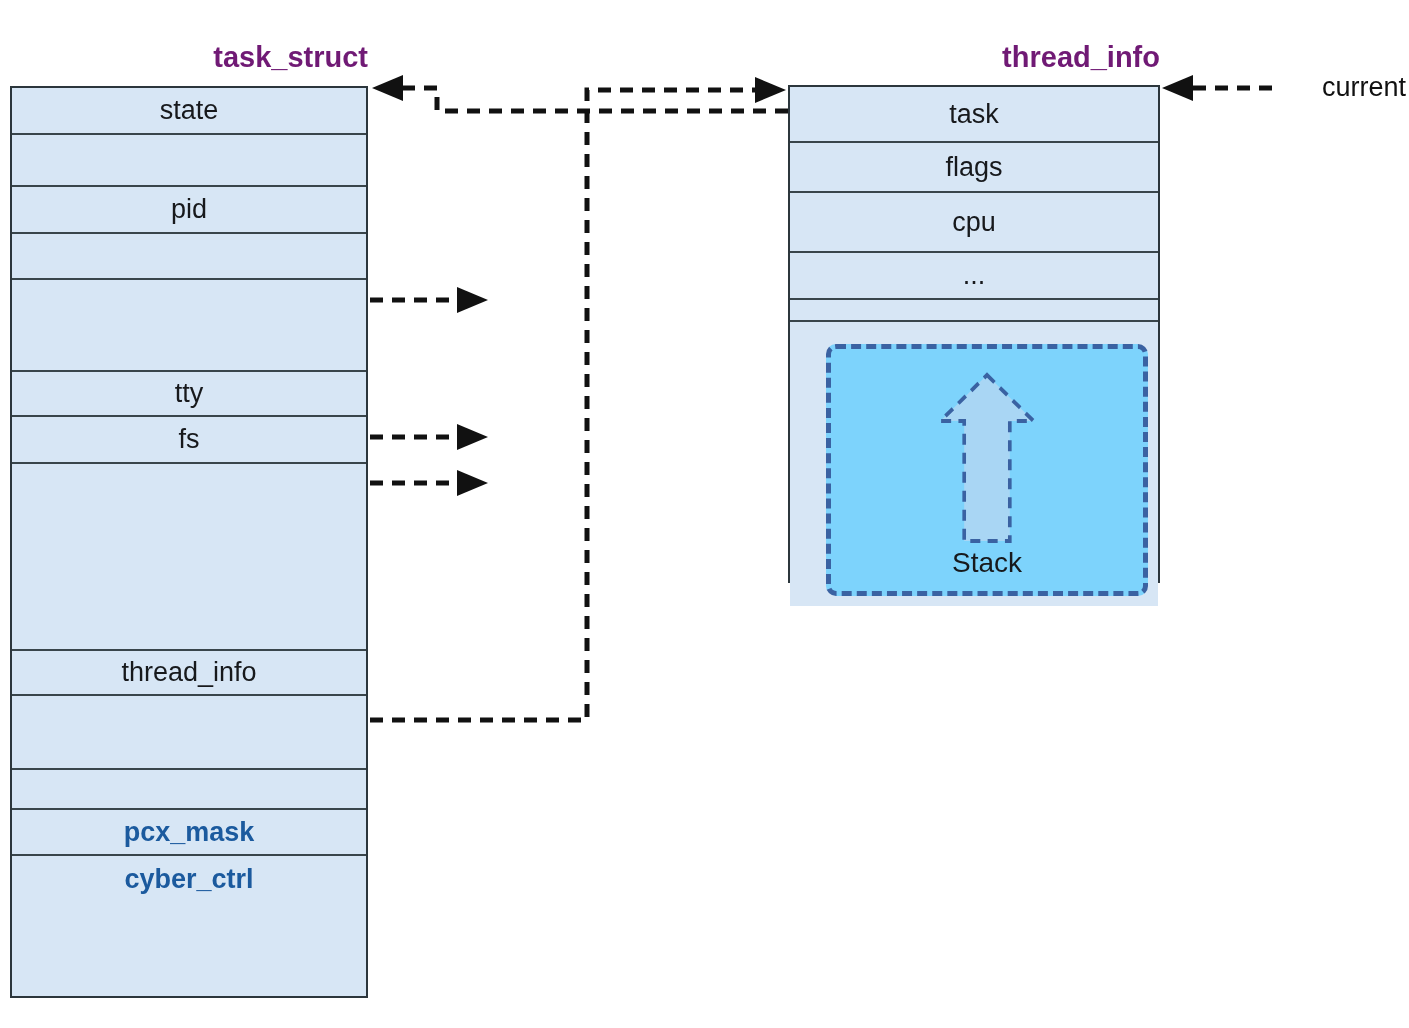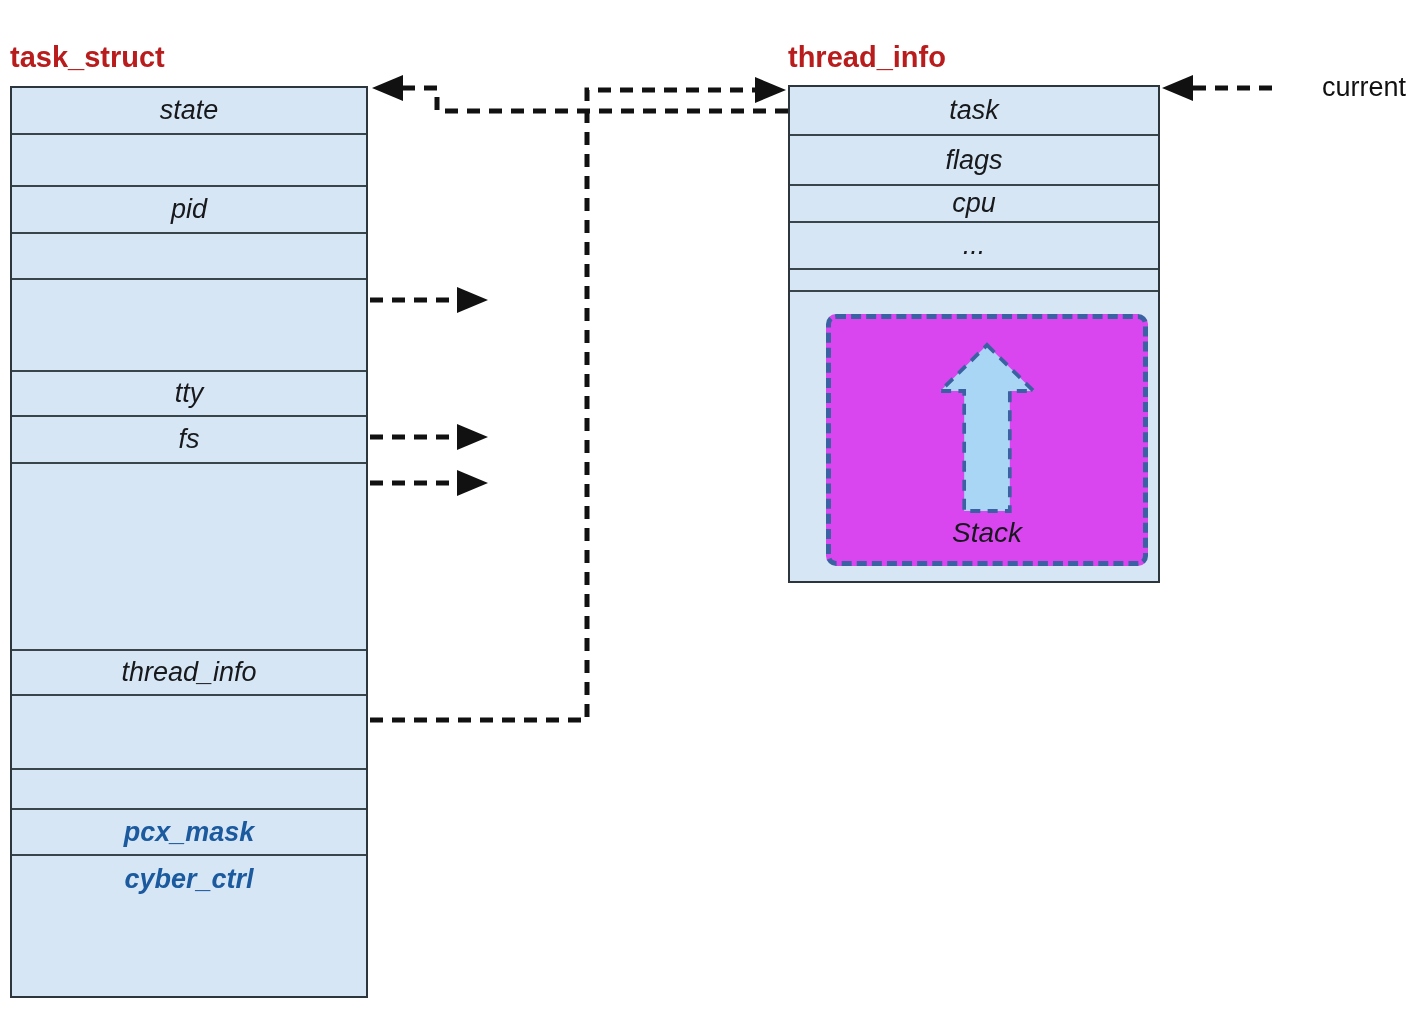--- a/index.html
+++ b/index.html
@@ -26,43 +26,42 @@
     stroke: #111111;
     stroke-width: 5;
     stroke-dasharray: 13 9;
   }
   .connectors .head {
     fill: #111111;
     stroke: none;
   }
   .title {
     position: absolute;
-    text-align: left;
+    text-align: right;
     font-weight: bold;
     font-size: 29px;
-    color: #b91c1c;
+    color: #701a75;
     height: 34px;
     line-height: 34px;
   }
   .left-title  { left: 10px;  top: 40px; width: 358px; }
   .right-title { left: 788px; top: 40px; width: 372px; }
   .current-label {
     position: absolute;
     left: 1322px;
     top: 72px;
     font-size: 27px;
     color: #111111;
     white-space: nowrap;
   }
   .struct-table {
     position: absolute;
     box-sizing: border-box;
     border: 2px solid #2c363c;
     background: #d7e6f5;
-    font-style: italic;
   }
   .table-left  { left: 10px;  top: 86px; width: 358px; height: 912px; }
   .table-right { left: 788px; top: 85px; width: 372px; height: 498px; }
   .row {
     box-sizing: border-box;
     border-bottom: 2px solid #39454b;
     background: #d7e6f5;
     display: flex;
     align-items: center;
     justify-content: center;
@@ -81,21 +80,21 @@
   .row.stack-cell {
     position: relative;
     display: block;
   }
   .stack-box {
     position: absolute;
     left: 10px;
     right: 10px;
     top: 22px;
     bottom: 10px;
-    background: #d946ef;
+    background: #7dd3fc;
     border: 5px dashed #3a62a2;
     border-radius: 10px;
     box-sizing: border-box;
     margin-left: 26px;
   }
   .stack-arrow {
     position: absolute;
     left: 0;
     top: 0;
     width: 100%;
@@ -196,27 +195,27 @@
     </div>
     <div class="row emph" style="height:46px">
       <span class="cell-label">pcx_mask</span>
     </div>
     <div class="row emph" style="height:47px">
       <span class="cell-label">cyber_ctrl</span>
     </div>
   </div>
 
   <div class="struct-table table-right">
-    <div class="row" style="height:49px">
+    <div class="row" style="height:56px">
       <span class="cell-label">task</span>
     </div>
     <div class="row" style="height:50px">
       <span class="cell-label">flags</span>
     </div>
-    <div class="row" style="height:37px">
+    <div class="row" style="height:60px">
       <span class="cell-label">cpu</span>
     </div>
     <div class="row" style="height:47px">
       <span class="cell-label">...</span>
     </div>
     <div class="row" style="height:22px">
       <span class="cell-label"></span>
     </div>
     <div class="row stack-cell" style="height:284px">
       <div class="stack-box">

